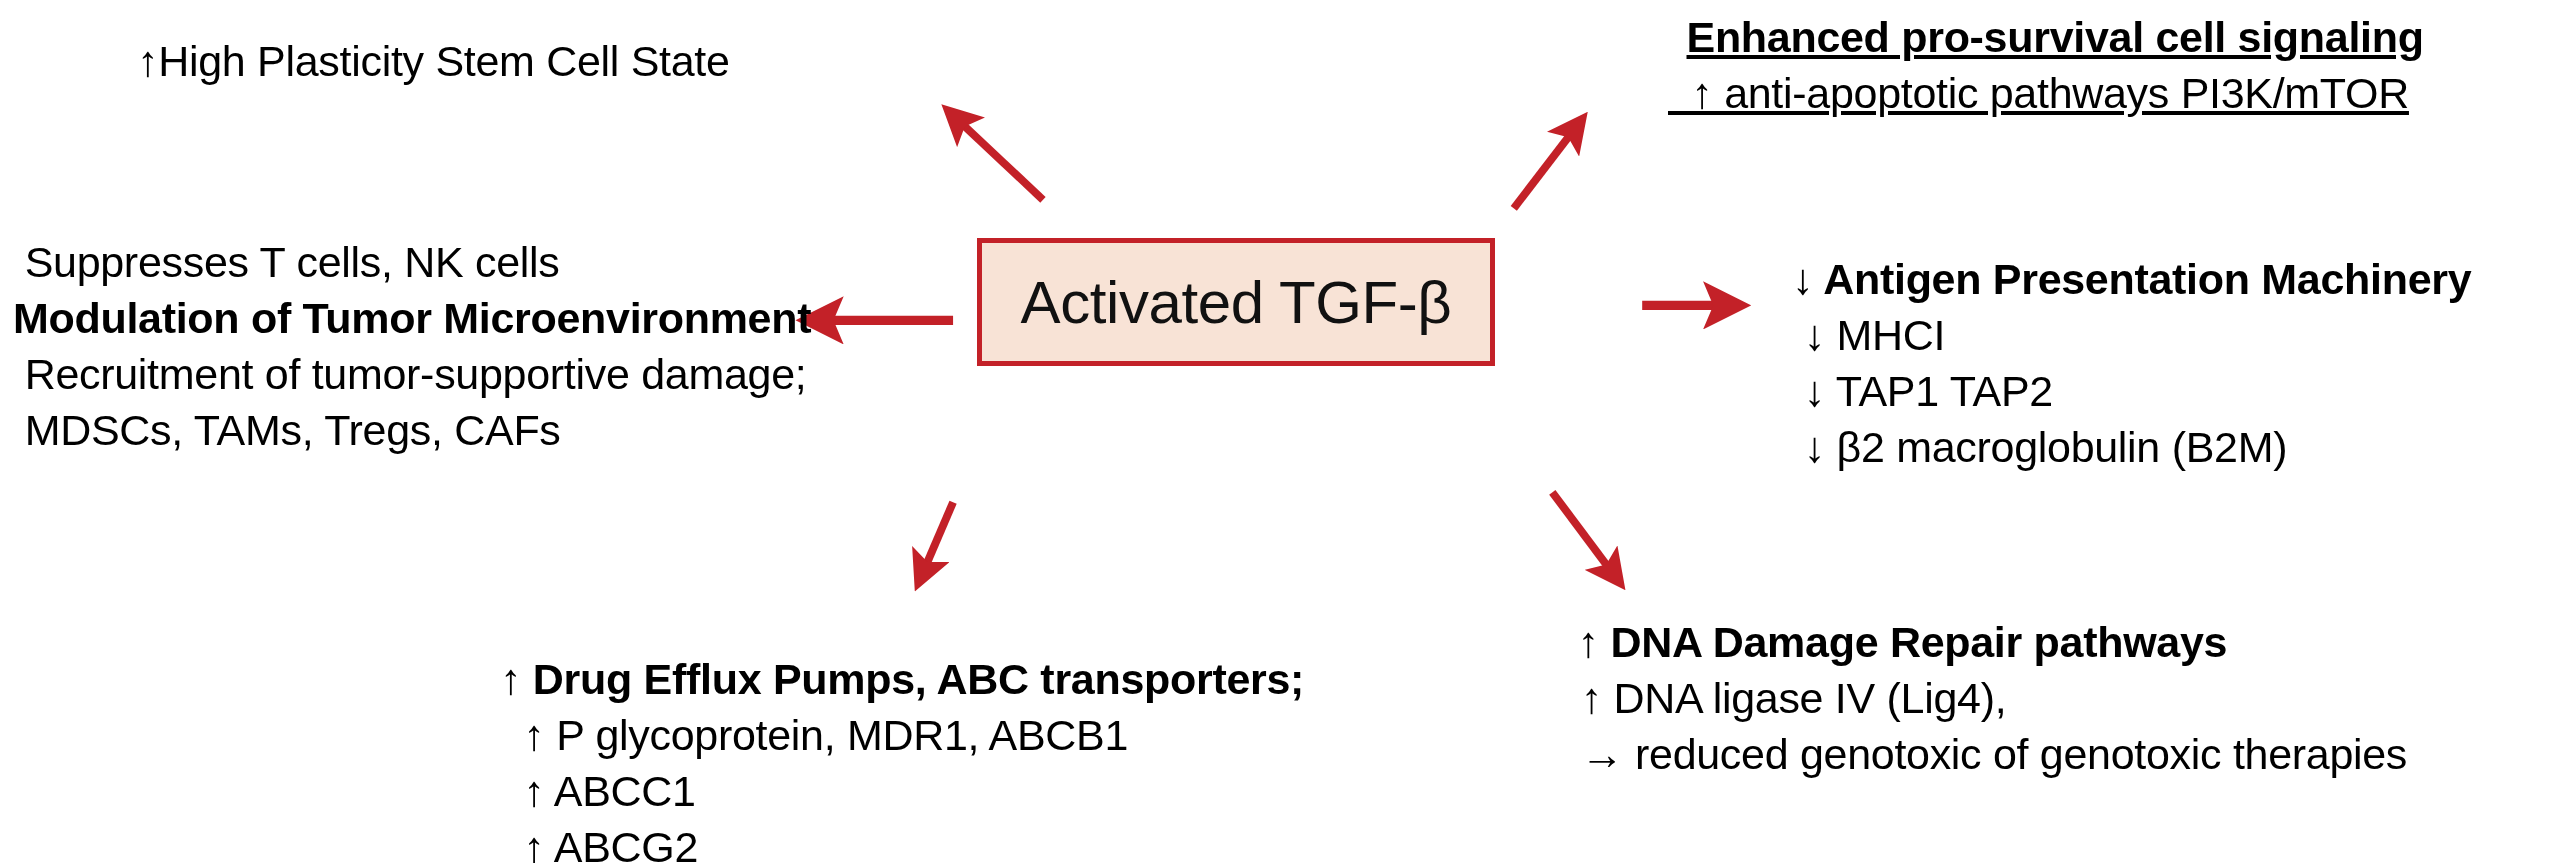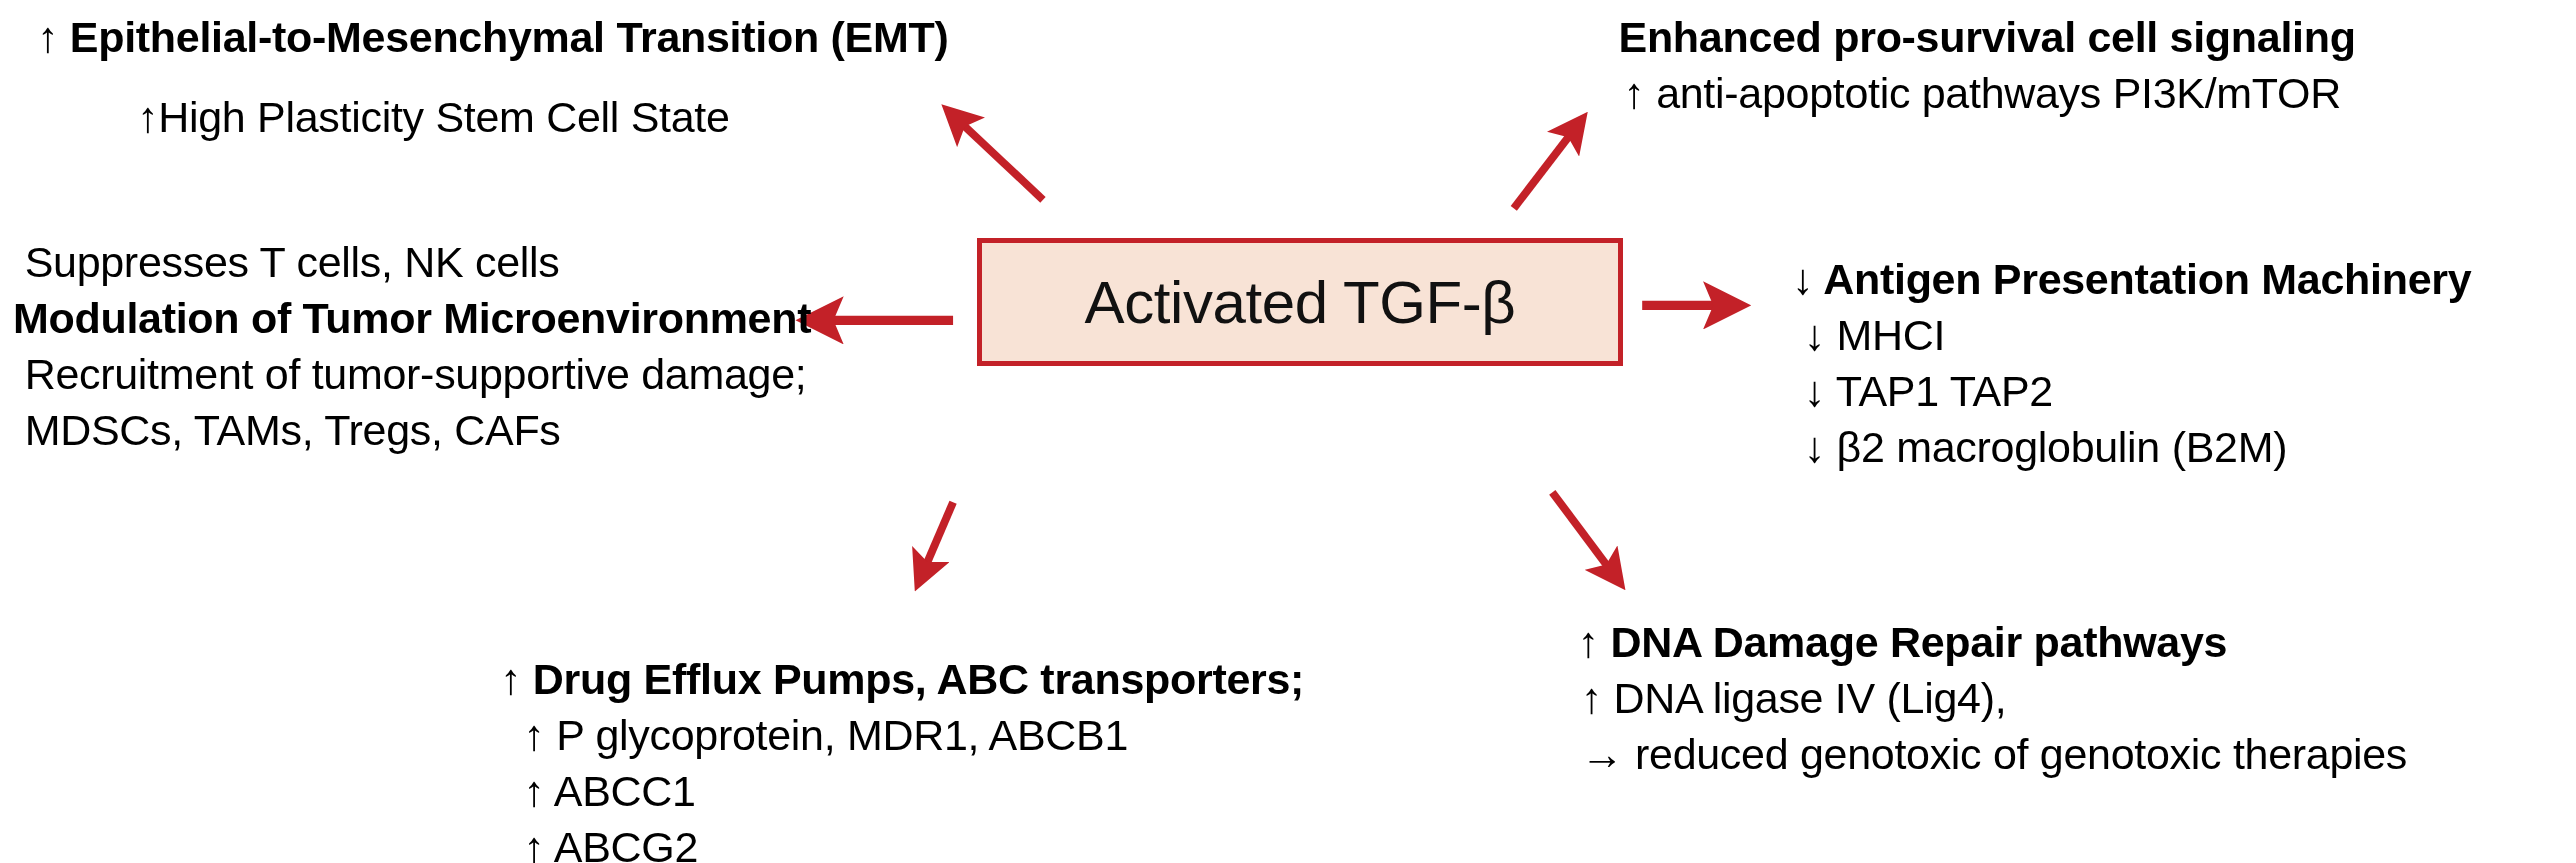--- a/index.html
+++ b/index.html
@@ -49,32 +49,32 @@
   }
 
   .sub {
     font-weight: normal;
     font-size: 43px;
     letter-spacing: -0.3px;
   }
 
   
   #block-emt           { left: 37px;   top: 10px; }
-  #block-prosurvival   { left: 1600px; top: 10px; }
+  #block-prosurvival   { left: 1668px; top: 10px; text-decoration: underline; }
   #block-tme           { left: 13px;   top: 235px; }
   #block-antigen       { left: 1792px; top: 252px; }
   #block-efflux        { left: 500px;  top: 615px; margin-top: 37px; }
   #block-dna           { left: 1569px; top: 615px; }
 
   
   #center-box {
     position: absolute;
     left: 977px;
     top: 238px;
-    width: 646px;
+    width: 518px;
     height: 128px;
     box-sizing: border-box;
     background: #f8e3d6;
     border: 5.7px solid #c32128;
     display: flex;
     align-items: center;
     justify-content: center;
   }
   #center-box .label {
     font-size: 60px;
@@ -107,21 +107,20 @@
     <line x1="1336" y1="704" x2="1288" y2="816" stroke="#C32128" stroke-width="11" marker-end="url(#ah)"></line>
 
     <line x1="2176" y1="690" x2="2270" y2="816" stroke="#C32128" stroke-width="11" marker-end="url(#ah)"></line>
   </svg>
 
   <div id="center-box">
     <span class="label">Activated TGF-β</span>
   </div>
 
   <div class="block" id="block-emt">
-    <span class="line head">↑ Epithelial-to-Mesenchymal Transition (EMT)</span>
     <span class="line sub" style="padding-left:100px;margin-top:24px;">↑High Plasticity Stem Cell State</span>
   </div>
 
   <div class="block" id="block-prosurvival">
     <span class="line head" style="padding-left:18.5px;">Enhanced pro-survival cell signaling</span>
     <span class="line sub">  ↑ anti-apoptotic pathways PI3K/mTOR</span>
   </div>
 
   <div class="block" id="block-tme">
     <span class="line sub"> Suppresses T cells, NK cells</span>

